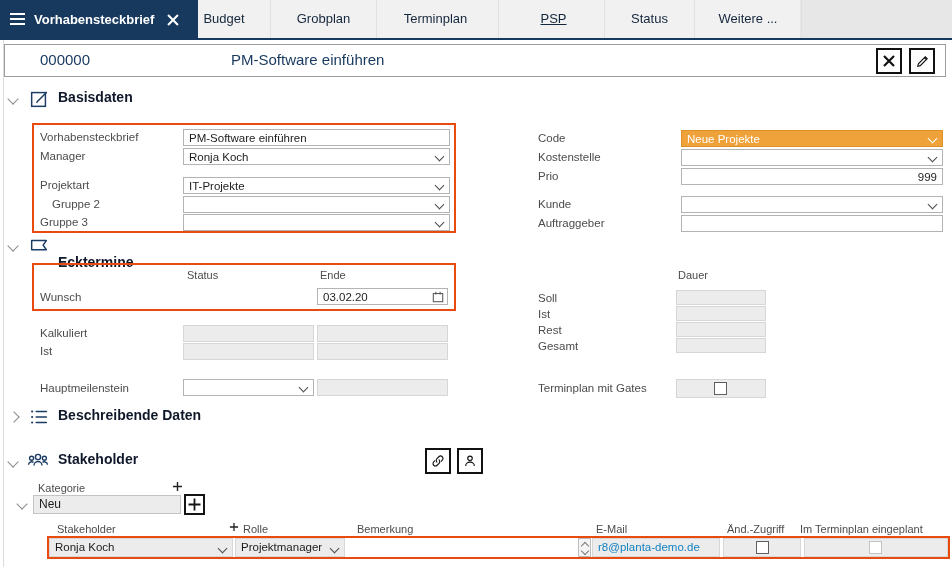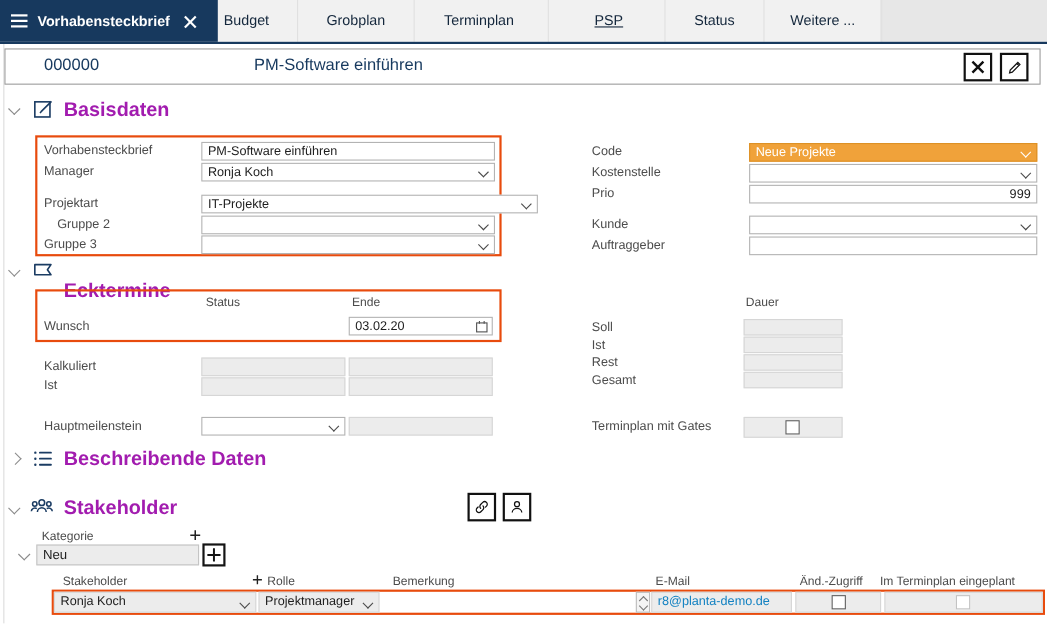--- a/index.html
+++ b/index.html
@@ -21,21 +21,21 @@
   .xicon:before{transform:rotate(45deg);} .xicon:after{transform:rotate(-45deg);}
   
   .titlebox{position:absolute;left:4px;top:44px;width:942px;height:33px;border:1px solid #9c9c9c;background:#fff;box-sizing:border-box;}
   .title-id{position:absolute;left:40px;top:51px;font-size:15px;color:#17395e;}
   .title-name{position:absolute;left:231px;top:51px;font-size:15px;color:#17395e;}
   .tool-btn{position:absolute;width:26px;height:26px;border:2px solid #111;background:#fff;box-sizing:border-box;
             display:flex;align-items:center;justify-content:center;cursor:pointer;}
   
   .schev{position:absolute;width:7px;height:7px;border-right:1.7px solid #8b8b8b;border-bottom:1.7px solid #8b8b8b;cursor:pointer;}
   .schev.down{transform:rotate(45deg);} .schev.right{transform:rotate(-45deg);}
-  .sec-title{position:absolute;font-size:18px;font-weight:bold;color:#a21caf;white-space:nowrap;}
+  .sec-title{position:absolute;font-size:14px;font-weight:bold;color:#0f172a;white-space:nowrap;}
   .sec-icon{position:absolute;}
   
   .lbl{position:absolute;font-size:11.5px;color:#4c4c4c;white-space:nowrap;}
   .hdr{position:absolute;font-size:11px;color:#4c4c4c;white-space:nowrap;}
   .fld{position:absolute;height:17px;border:1px solid #b3b3b3;background:#fff;box-sizing:border-box;
        font-size:11.5px;color:#1d1d1d;line-height:15px;padding:1px 5px 0 5px;white-space:nowrap;overflow:hidden;}
   .fld.dis{background:#ececec;border-color:#d6d6d6;}
   .chev{position:absolute;right:6px;top:4px;width:6px;height:6px;border-right:1.6px solid #4a4a4a;
         border-bottom:1.6px solid #4a4a4a;transform:rotate(45deg);}
   .chev.w{border-color:#fff;}
@@ -105,21 +105,21 @@
       </svg>
     </span>
   <div class="sec-title" style="left:58px;top:89px;">Basisdaten</div>
 
   <div class="orange-group" style="left:32px;top:123px;width:424px;height:110px;"></div>
   <div class="lbl" style="left:40px;top:131px;">Vorhabensteckbrief</div>
   <div class="fld" style="left:183px;top:129px;width:267px;">PM-Software einführen</div>
   <div class="lbl" style="left:40px;top:150px;">Manager</div>
   <div class="fld" style="left:183px;top:148px;width:267px;"><span>Ronja Koch</span><span class="chev"></span></div>
   <div class="lbl" style="left:40px;top:179px;">Projektart</div>
-  <div class="fld" style="left:183px;top:177px;width:306px;"><span>IT-Projekte</span><span class="chev"></span></div>
+  <div class="fld" style="left:183px;top:177px;width:267px;"><span>IT-Projekte</span><span class="chev"></span></div>
   <div class="lbl" style="left:52px;top:198px;">Gruppe 2</div>
   <div class="fld" style="left:183px;top:196px;width:267px;"><span></span><span class="chev"></span></div>
   <div class="lbl" style="left:40px;top:216px;">Gruppe 3</div>
   <div class="fld" style="left:183px;top:214px;width:267px;"><span></span><span class="chev"></span></div>
 
   <div class="lbl" style="left:538px;top:132px;">Code</div>
   <div class="fld code-fld" style="left:681px;top:130px;width:262px;"><span>Neue Projekte</span><span class="chev w"></span></div>
   <div class="lbl" style="left:538px;top:151px;">Kostenstelle</div>
   <div class="fld" style="left:681px;top:149px;width:262px;"><span></span><span class="chev"></span></div>
   <div class="lbl" style="left:538px;top:170px;">Prio</div>

